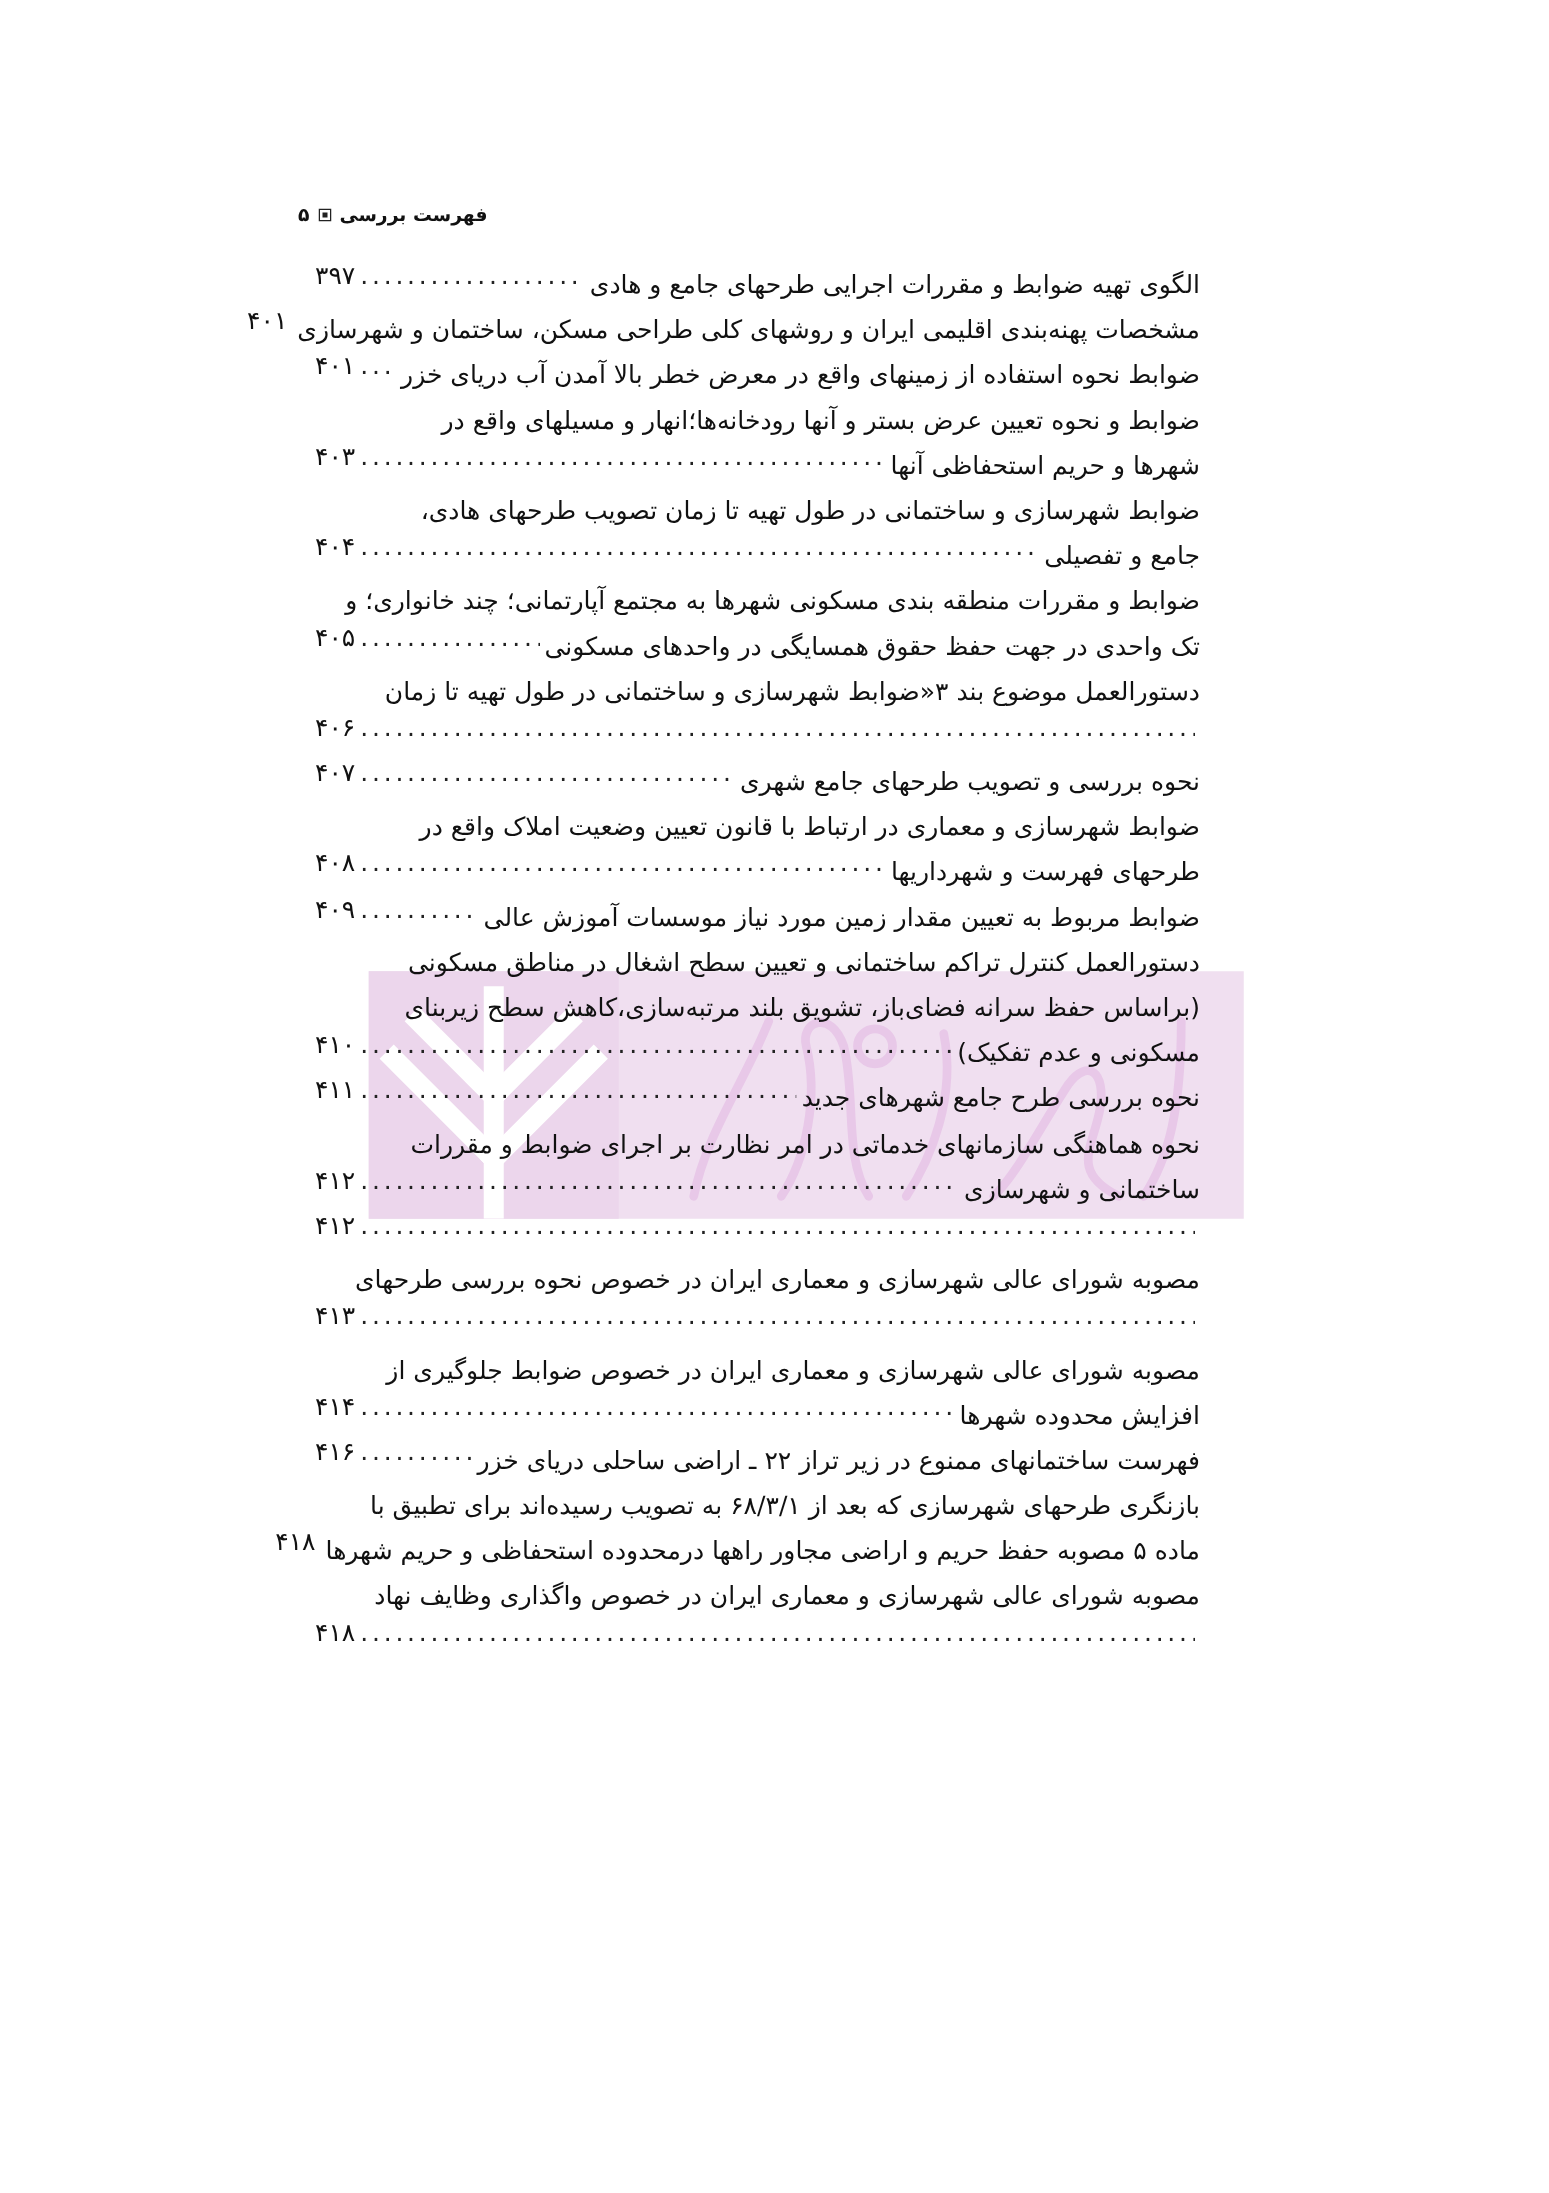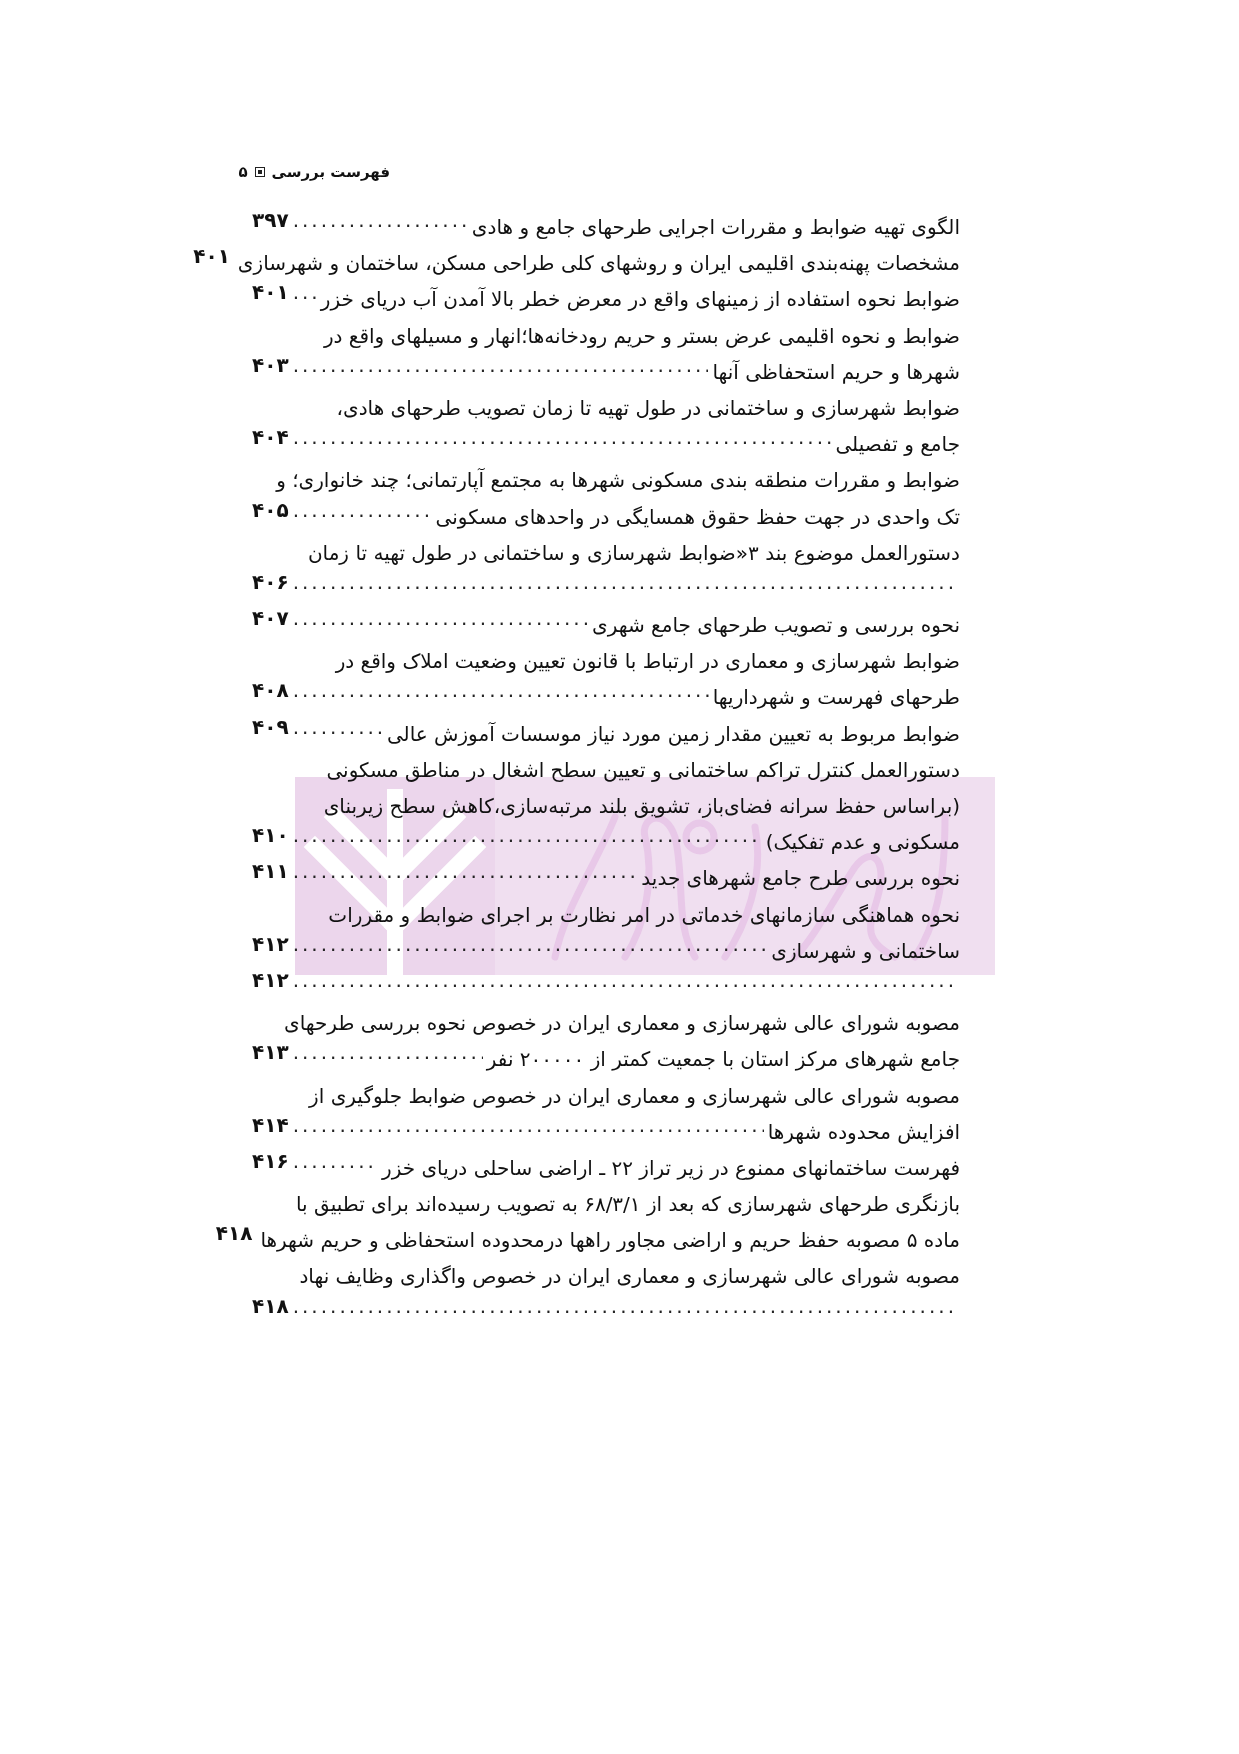--- a/index.html
+++ b/index.html
@@ -19,21 +19,21 @@
                 position: relative; }
   .header .sq::after { content: ""; position: absolute; left: 2px; top: 2px; width: 4px; height: 4px; background: #222; }
 
   .toc { position: absolute; left: 252px; top: 202px; width: 708px; direction: rtl; z-index: 2; }
   .row { height: 36.2px; line-height: 36.2px; font-size: 20px; display: flex; align-items: center;
          white-space: nowrap; }
   .row .text { flex: 0 0 auto; margin-top: 14px; }
   .row .dots { flex: 1 1 auto; overflow: hidden; direction: ltr; text-align: right;
                margin: 0 4px; letter-spacing: 3px; color: #222; }
   .row .dots::before { content: "................................................................................................................................"; }
-  .row .page { position: static; width: auto; height: auto; flex: 0 0 auto; font-weight: 700; }
+  .row .page { position: static; width: auto; height: auto; flex: 0 0 auto; font-weight: 400; }
 </style>
 </head>
 <body>
 
 <div class="page">
 
   <div class="wm">
     <div class="wm-left"></div>
     <svg width="700" height="198" viewBox="0 0 700 198">
       <g fill="none" stroke="#ffffff" stroke-width="16" stroke-linecap="square">
@@ -77,21 +77,21 @@
       </div>
       <div>
         <div class="row">
           <span class="text">ضوابط نحوه استفاده از زمینهای واقع در معرض خطر بالا آمدن آب دریای خزر</span>
           <span class="dots"></span>
           <span class="page">۴۰۱</span>
         </div>
       </div>
       <div>
         <div class="row">
-          <span class="text">ضوابط و نحوه اقلیمی عرض بستر و حریم رودخانه‌ها؛انهار و مسیلهای واقع در</span>
+          <span class="text">ضوابط و نحوه تعیین عرض بستر و آنها رودخانه‌ها؛انهار و مسیلهای واقع در</span>
         </div>
         <div class="row">
           <span class="text">شهرها و حریم استحفاظی آنها</span>
           <span class="dots"></span>
           <span class="page">۴۰۳</span>
         </div>
       </div>
       <div>
         <div class="row">
           <span class="text">ضوابط شهرسازی و ساختمانی در طول تهیه تا زمان تصویب طرحهای هادی،</span>
@@ -179,21 +179,20 @@
         <div class="row">
           <span class="dots"></span>
           <span class="page">۴۱۲</span>
         </div>
       </div>
       <div>
         <div class="row">
           <span class="text">مصوبه شورای عالی شهرسازی و معماری ایران در خصوص نحوه بررسی طرحهای</span>
         </div>
         <div class="row">
-          <span class="text">جامع شهرهای مرکز استان با جمعیت کمتر از ۲۰۰۰۰۰ نفر</span>
           <span class="dots"></span>
           <span class="page">۴۱۳</span>
         </div>
       </div>
       <div>
         <div class="row">
           <span class="text">مصوبه شورای عالی شهرسازی و معماری ایران در خصوص ضوابط جلوگیری از</span>
         </div>
         <div class="row">
           <span class="text">افزایش محدوده شهرها</span>

